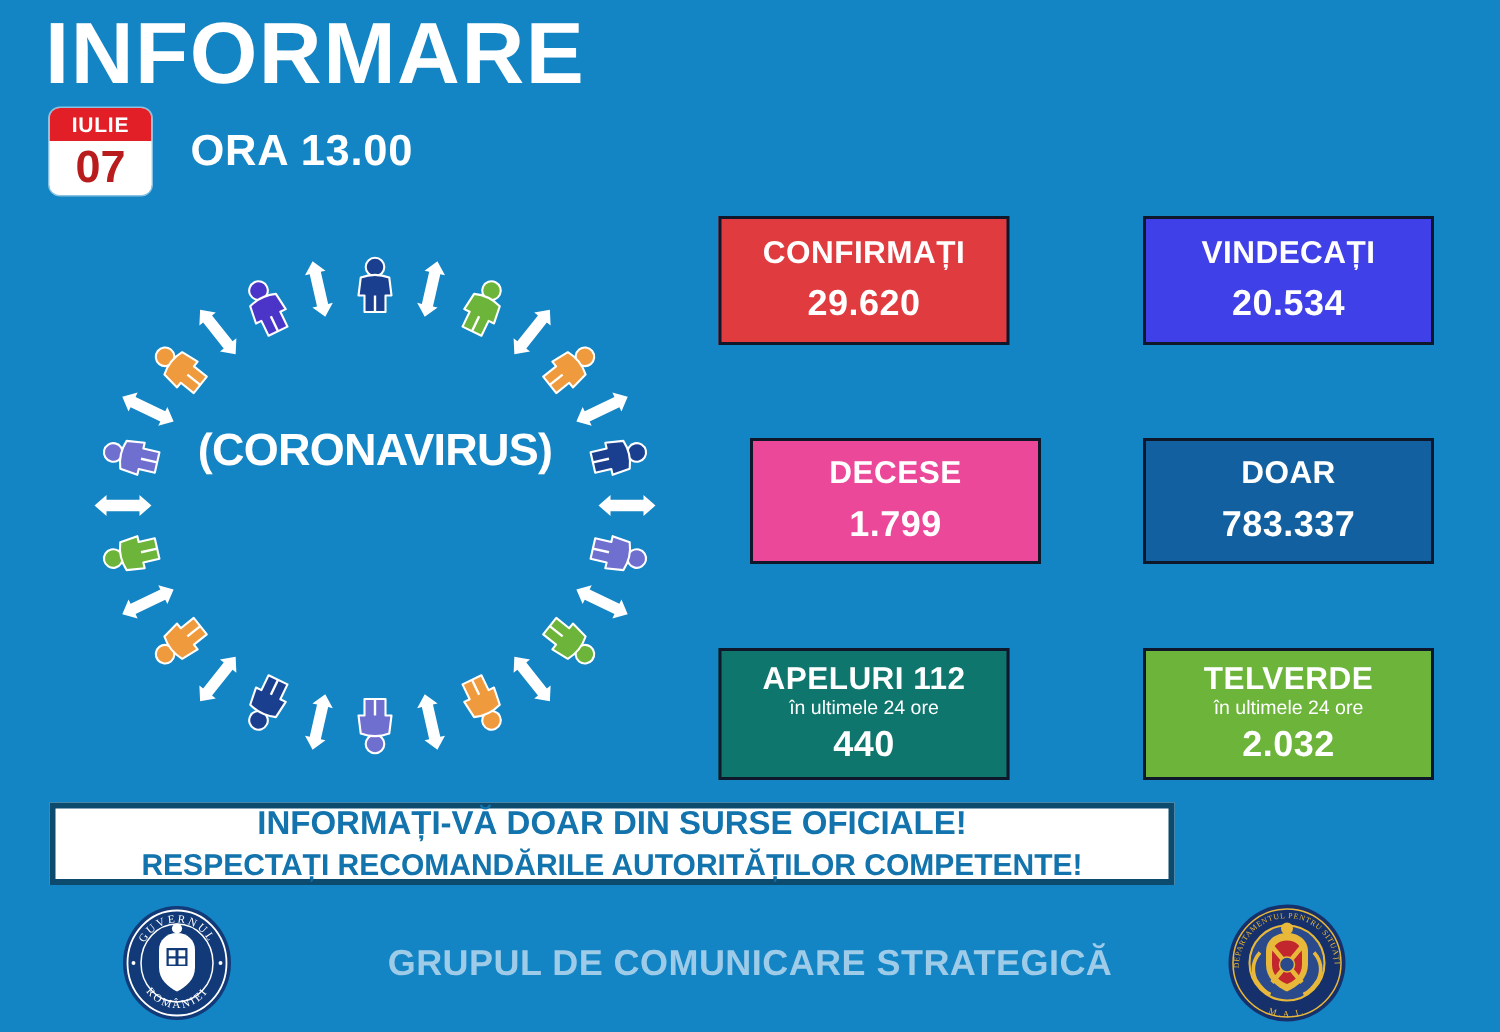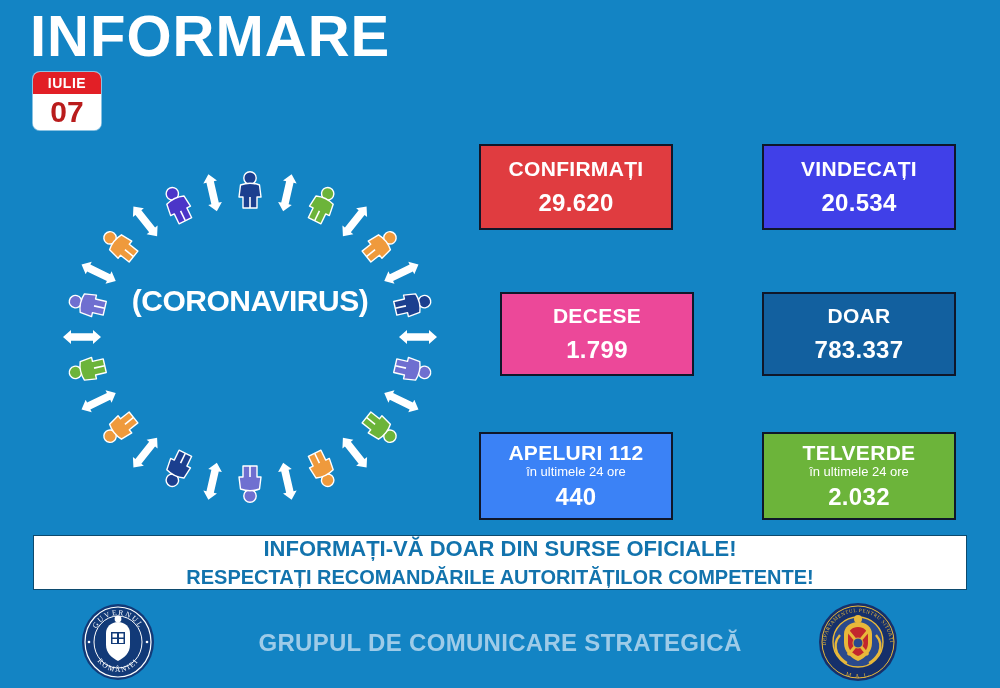--- a/index.html
+++ b/index.html
@@ -60,22 +60,22 @@
   .stat .val{font-size:24px;font-weight:bold;letter-spacing:.3px;margin-top:8px;}
   .stat.with-sub .val{margin-top:4px;}
 
   .c1{left:479px;} .c2{left:762px;}
   .r1{top:144px;height:86px;}
   .r2{top:292px;height:84px;}
   .r3{top:432px;height:88px;}
 
   
   .notice{
-    position:absolute;left:33px;top:535px;width:934px;height:55px;
-    background:#ffffff;border:1px solid #0c4a6e;box-sizing:border-box;
+    position:absolute;left:33px;top:535px;width:750px;height:55px;
+    background:#ffffff;border:4px solid #0c4a6e;box-sizing:border-box;
     display:flex;flex-direction:column;align-items:center;justify-content:center;
     color:#1273ad;
   }
   .notice .n1{font-size:22px;font-weight:bold;letter-spacing:0px;line-height:1.1;}
   .notice .n2{font-size:20px;font-weight:bold;letter-spacing:0px;line-height:1.1;margin-top:4px;}
 
   
   .footer{
     position:absolute;left:0;right:0;top:598px;height:90px;
     display:flex;align-items:center;justify-content:center;
@@ -93,20 +93,21 @@
 
 <div class="stage">
 
   <div class="title">INFORMARE</div>
 
   <div class="datebar">
     <div class="cal">
       <div class="cal-top">IULIE</div>
       <div class="cal-bot">07</div>
     </div>
+    <div class="ora">ORA 13.00</div>
   </div>
 
   <div class="covid-wrap">
     <svg id="circle-svg" width="420" height="355" viewBox="0 0 420 355">
         <g transform="translate(247.38351690466084,30.710668997090096) rotate(12.857142857142847)">
           <path d="M0 -19 l7 8 l-3.2 0 l0 22 l3.2 0 l-7 8 l-7 -8 l3.2 0 l0 -22 l-3.2 0 z" fill="#ffffff"></path>
         </g>
         <g transform="translate(314.74628671226725,59.288940594731585) rotate(38.57142857142857)">
           <path d="M0 -19 l7 8 l-3.2 0 l0 22 l3.2 0 l-7 8 l-7 -8 l3.2 0 l0 -22 l-3.2 0 z" fill="#ffffff"></path>
         </g>
@@ -232,21 +233,21 @@
         <div class="val">20.534</div>
       </div>
       <div class="stat c1 r2" style="background: #ec4899; margin-left: 21px;">
         <div class="lab">DECESE</div>
         <div class="val">1.799</div>
       </div>
       <div class="stat c2 r2" style="background: rgb(18, 96, 159);">
         <div class="lab">DOAR</div>
         <div class="val">783.337</div>
       </div>
-      <div class="stat c1 r3 with-sub" style="background: #3b82f6;">
+      <div class="stat c1 r3 with-sub" style="background: #0f766e;">
         <div class="lab">APELURI 112</div>
         <div class="sub">în ultimele 24 ore</div>
         <div class="val">440</div>
       </div>
       <div class="stat c2 r3 with-sub" style="background: rgb(108, 180, 58);">
         <div class="lab">TELVERDE</div>
         <div class="sub">în ultimele 24 ore</div>
         <div class="val">2.032</div>
       </div>
     </div>

